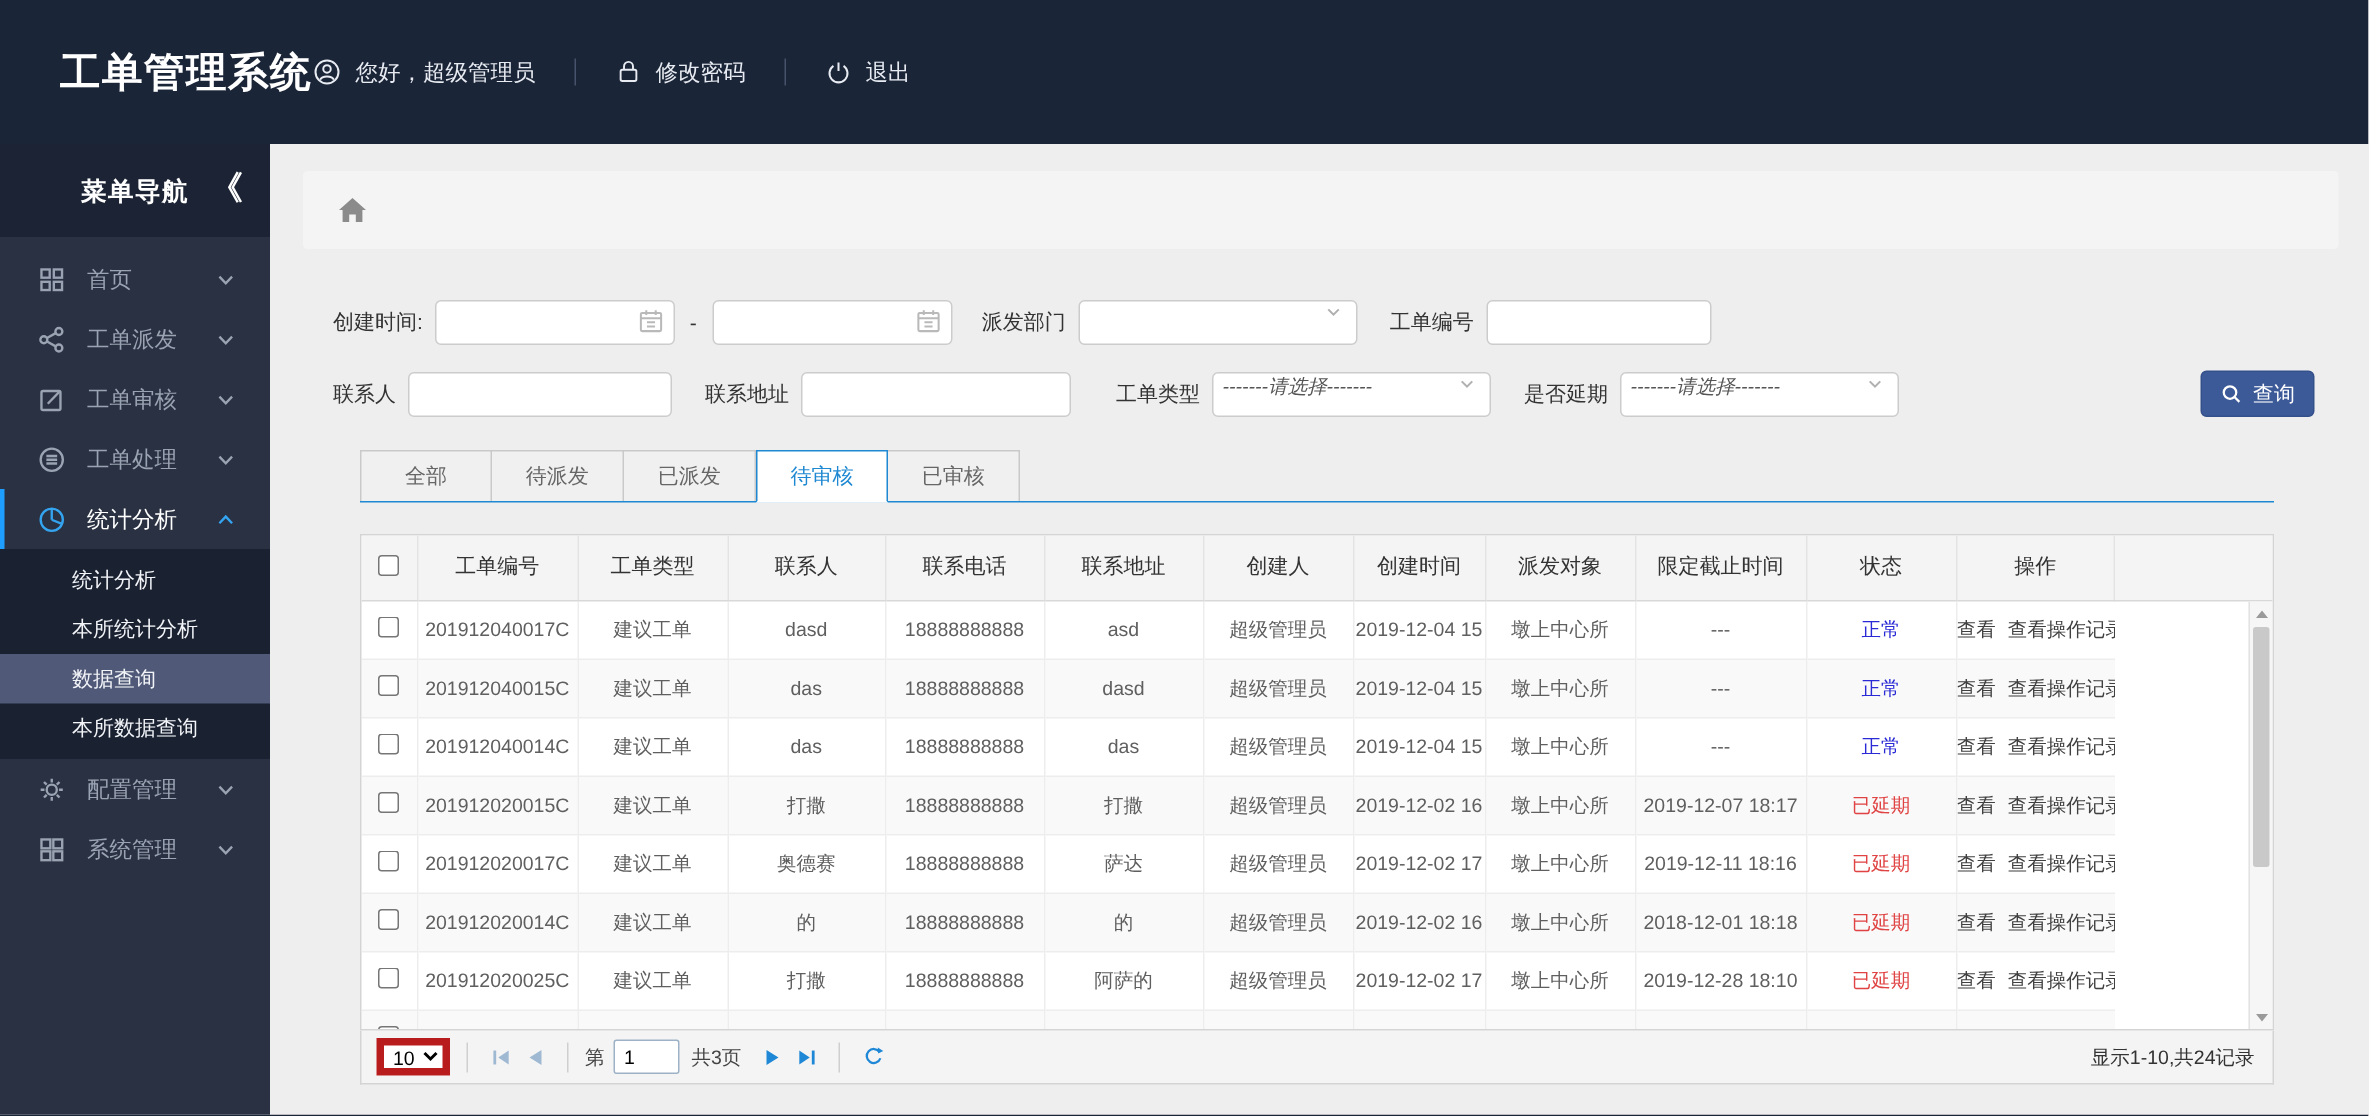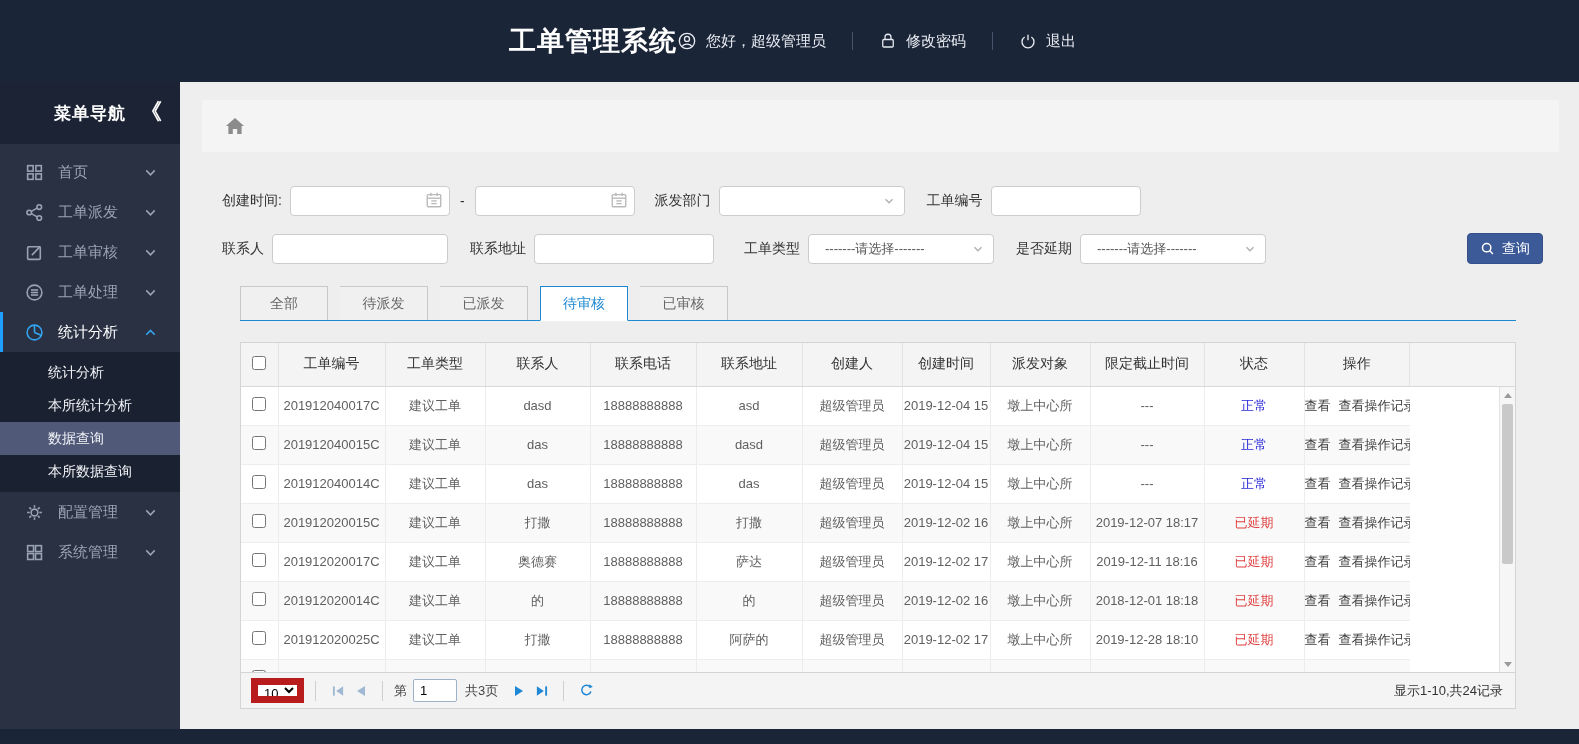--- a/index.html
+++ b/index.html
@@ -1,21 +1,21 @@
 <!DOCTYPE html>
 <html><head>
 <meta charset="utf-8">
 <style>
   * { box-sizing: border-box; margin: 0; padding: 0; }
   html,body { width:1579px; height:744px; overflow:hidden; }
   body { font-family:"Liberation Sans","DejaVu Sans",sans-serif; background:#eeeeee; }
   svg { display:block; }
 
   
-  .topbar { height:82px; background:#1b2538; display:flex; align-items:center; justify-content:center; padding:0 34px 0 40px; }
+  .topbar { height:96px; background:#1b2538; display:flex; align-items:center; justify-content:flex-start; padding:0 34px 0 40px; }
   .app-title { color:#fff; font-size:27px; font-weight:bold; letter-spacing:1px; }
   .topbar-right { display:flex; align-items:center; color:#e8ecf2; font-size:15px; }
   .tb-item { display:flex; align-items:center; gap:9px; cursor:pointer; }
   .tb-sep { width:1px; height:18px; background:#46536b; margin:0 26px; }
 
   
   .layout { display:flex; height:647px; }
   .sidebar { width:180px; background:#293142; flex:none; display:flex; flex-direction:column; }
   .sidebar-head { height:62px; background:#1b2334; color:#fff; display:flex; align-items:center; justify-content:center; position:relative; font-size:17px; font-weight:bold; letter-spacing:1px; }
   .collapse-btn { position:absolute; right:20px; top:50%; transform:translateY(-54%); font-size:22px; font-weight:bold; color:#fff; cursor:pointer; letter-spacing:-2px; }
@@ -35,27 +35,27 @@
   .breadcrumb { height:52px; background:#f4f4f4; border-radius:3px; display:flex; align-items:center; padding-left:22px; }
 
   
   .filters { margin:34px 0 0 20px; font-size:14px; color:#333; }
   .f-row { display:flex; align-items:center; }
   .f-row + .f-row { margin-top:17px; }
   .f-label { margin-right:8px; white-space:nowrap; }
   .t-input { height:30px; border:1px solid #ccc; border-radius:4px; background:#fff; font-size:13px; padding:0 8px; color:#555; font-family:inherit; }
   .date-wrap { position:relative; }
   .date-wrap .cal { position:absolute; right:7px; top:5px; color:#b9b9b9; }
-  .select-box { height:30px; border:1px solid #ccc; border-radius:4px; background:#fff; display:flex; align-items:center; justify-content:space-between; padding:0 8px 0 16px; font-size:13px; color:#555; cursor:pointer; }
+  .select-box { height:30px; border:1px solid #ccc; border-radius:4px; background:#fff; display:flex; align-items:flex-start; justify-content:space-between; padding:0 8px 0 6px; font-size:13px; color:#555; cursor:pointer;font-style:italic; }
   .search-btn { margin-left:auto; margin-right:16px; width:76px; height:31px; background:#3d5a98; border:1px solid #34508b; border-radius:4px; color:#fff; font-size:14px; display:flex; align-items:center; justify-content:center; gap:7px; cursor:pointer; }
 
   
   .block { margin:22px 43px 0 38px; }
   .tabs { display:flex; border-bottom:1px solid #1e88d2; }
-  .tab { width:88px; height:34px; display:flex; align-items:center; justify-content:center; font-size:14px; color:#666; background:#f0f0f0; border:1px solid #c9c9c9; border-bottom:none; cursor:pointer; margin-right:12px; }
+  .tab { width:88px; height:34px; display:flex; align-items:center; justify-content:center; font-size:14px; color:#666; background:#f0f0f0; border:1px solid #c9c9c9; border-bottom:none; cursor:pointer; margin-right:0; }
   .tab + .tab { border-left:none; }
   .tab.active { background:#fff; color:#1e88d2; border:1px solid #1e88d2; border-bottom:1px solid #fff; margin-bottom:-1px; height:35px; }
 
   .grid-wrap { position:relative; height:331px; margin-top:21px; border:1px solid #d4d4d4; background:#fff; overflow:hidden; }
   table.grid { width:100%; border-collapse:collapse; table-layout:fixed; }
   .grid th { height:43px; background:#f4f4f5; font-size:14px; color:#333; font-weight:normal; border-bottom:1px solid #d8d8d8; border-right:1px solid #e3e3e3; }
   .grid th:last-child { border-right:none; }
   .grid td { height:39px; text-align:center; font-size:13px; color:#5f5f5f; border-bottom:1px solid #ededed; border-right:1px solid #ededed; white-space:nowrap; overflow:hidden; }
   .grid td:last-child { border-right:none; }
   .grid tbody tr:nth-child(even) td { background:#f9f9f9; }
@@ -67,21 +67,21 @@
 
   .vscroll { position:absolute; top:44px; right:0; bottom:0; width:16px; background:#f6f6f6; border-left:1px solid #e2e2e2; }
   .vs-arrow { height:16px; display:flex; align-items:center; justify-content:center; }
   .vs-arrow.down { position:absolute; bottom:0; left:0; right:0; }
   .vs-tri-up { width:0; height:0; border-left:4px solid transparent; border-right:4px solid transparent; border-bottom:5px solid #9a9a9a; }
   .vs-tri-down { width:0; height:0; border-left:4px solid transparent; border-right:4px solid transparent; border-top:5px solid #9a9a9a; }
   .vs-thumb { position:absolute; top:17px; left:2px; width:11px; height:160px; background:#c9c9c9; border-radius:2px; }
 
   
   .pager { height:36px; background:#f4f4f4; border:1px solid #d4d4d4; border-top:none; display:flex; align-items:center; padding:0 12px 0 10px; font-size:13px; color:#444; }
-  .pager select { height:25px; border:7px solid #b91c1c; background:#fff; font-size:13px; font-family:inherit; padding:0 2px; }
+  .pager select { height:25px; border:5px solid #b91c1c; background:#fff; font-size:13px; font-family:inherit; padding:0 2px; }
   .pg-sep { width:1px; height:20px; background:#cfcfcf; margin:0 11px; }
   .pg-btn { display:flex; align-items:center; justify-content:center; width:22px; height:22px; cursor:pointer; }
   .pg-btn.disabled { cursor:default; }
   .pg-btn.disabled svg { color:#9fb9d2; }
   .pg-btn.enabled svg { color:#1e87d6; }
   .pg-input { width:44px; height:23px; border:1px solid #9db2c6; border-radius:2px; text-align:left; padding-left:6px; font-size:13px; margin:0 8px 0 6px; font-family:inherit; }
   .pg-total { margin-right:10px; }
   .pg-refresh { color:#1e87d6; }
   .pg-summary { margin-left:auto; color:#333; }
 

